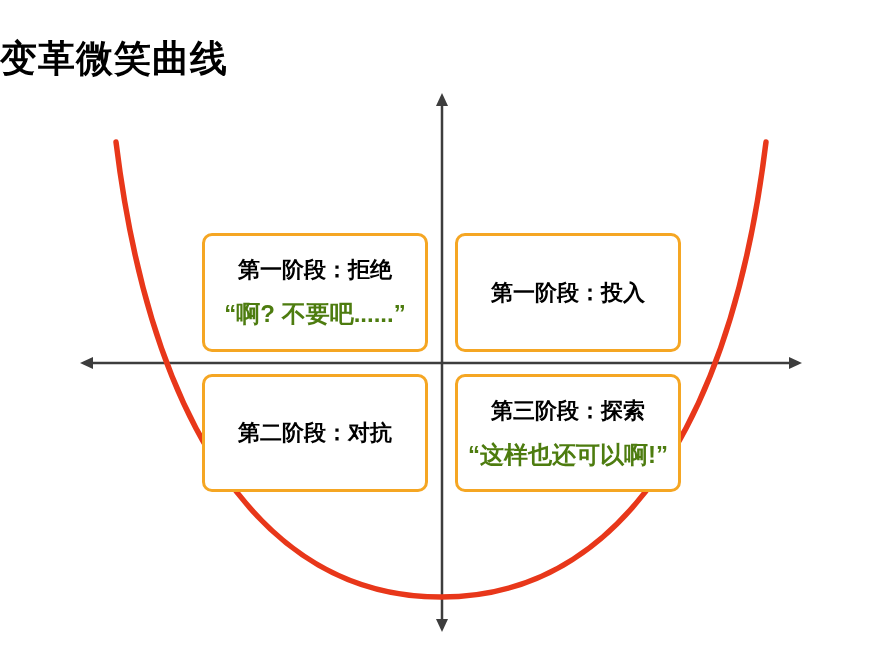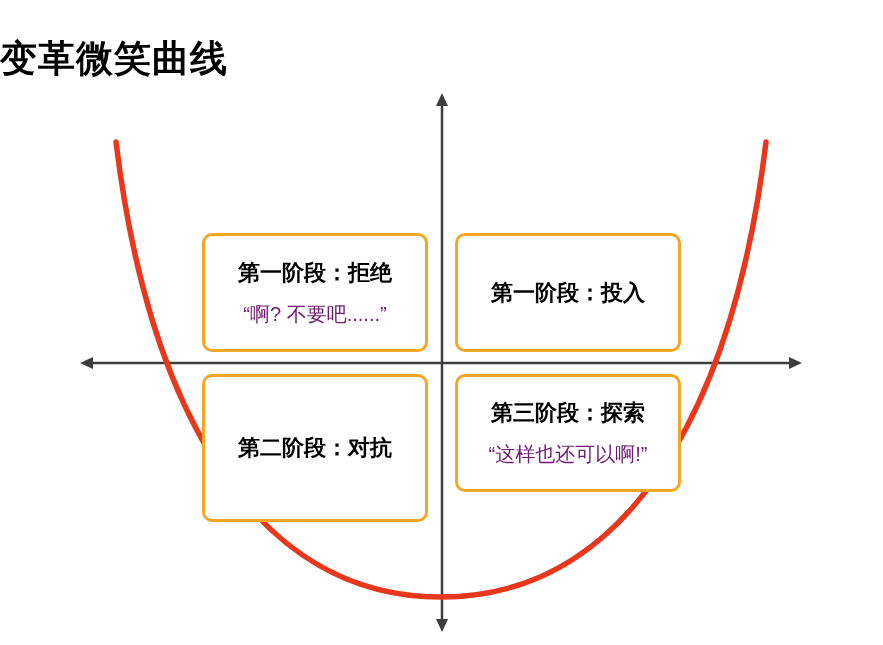--- a/index.html
+++ b/index.html
@@ -46,32 +46,32 @@
     border-radius: 10px;
     display: flex;
     flex-direction: column;
     align-items: center;
     justify-content: center;
     gap: 13px;
     z-index: 2;
   }
   .stage-box.tl { left: 202px; top: 233px; }
   .stage-box.tr { left: 455px; top: 233px; }
-  .stage-box.bl { left: 202px; top: 374px; height: 148px; }
+  .stage-box.bl { left: 202px; top: 374px; height: 118px; }
   .stage-box.br { left: 455px; top: 374px; height: 118px; }
   .stage-title {
     font-size: 22px;
     font-weight: 700;
     color: #000000;
     white-space: nowrap;
   }
   .stage-quote {
-    font-size: 20px;
-    font-weight: 400;
-    color: #701a75;
+    font-size: 24px;
+    font-weight: 700;
+    color: #4d7c0f;
     white-space: nowrap;
   }
 </style>
 </head>
 <body>
 
 <div class="canvas">
 
   <div class="diagram-title">变革微笑曲线</div>
 

